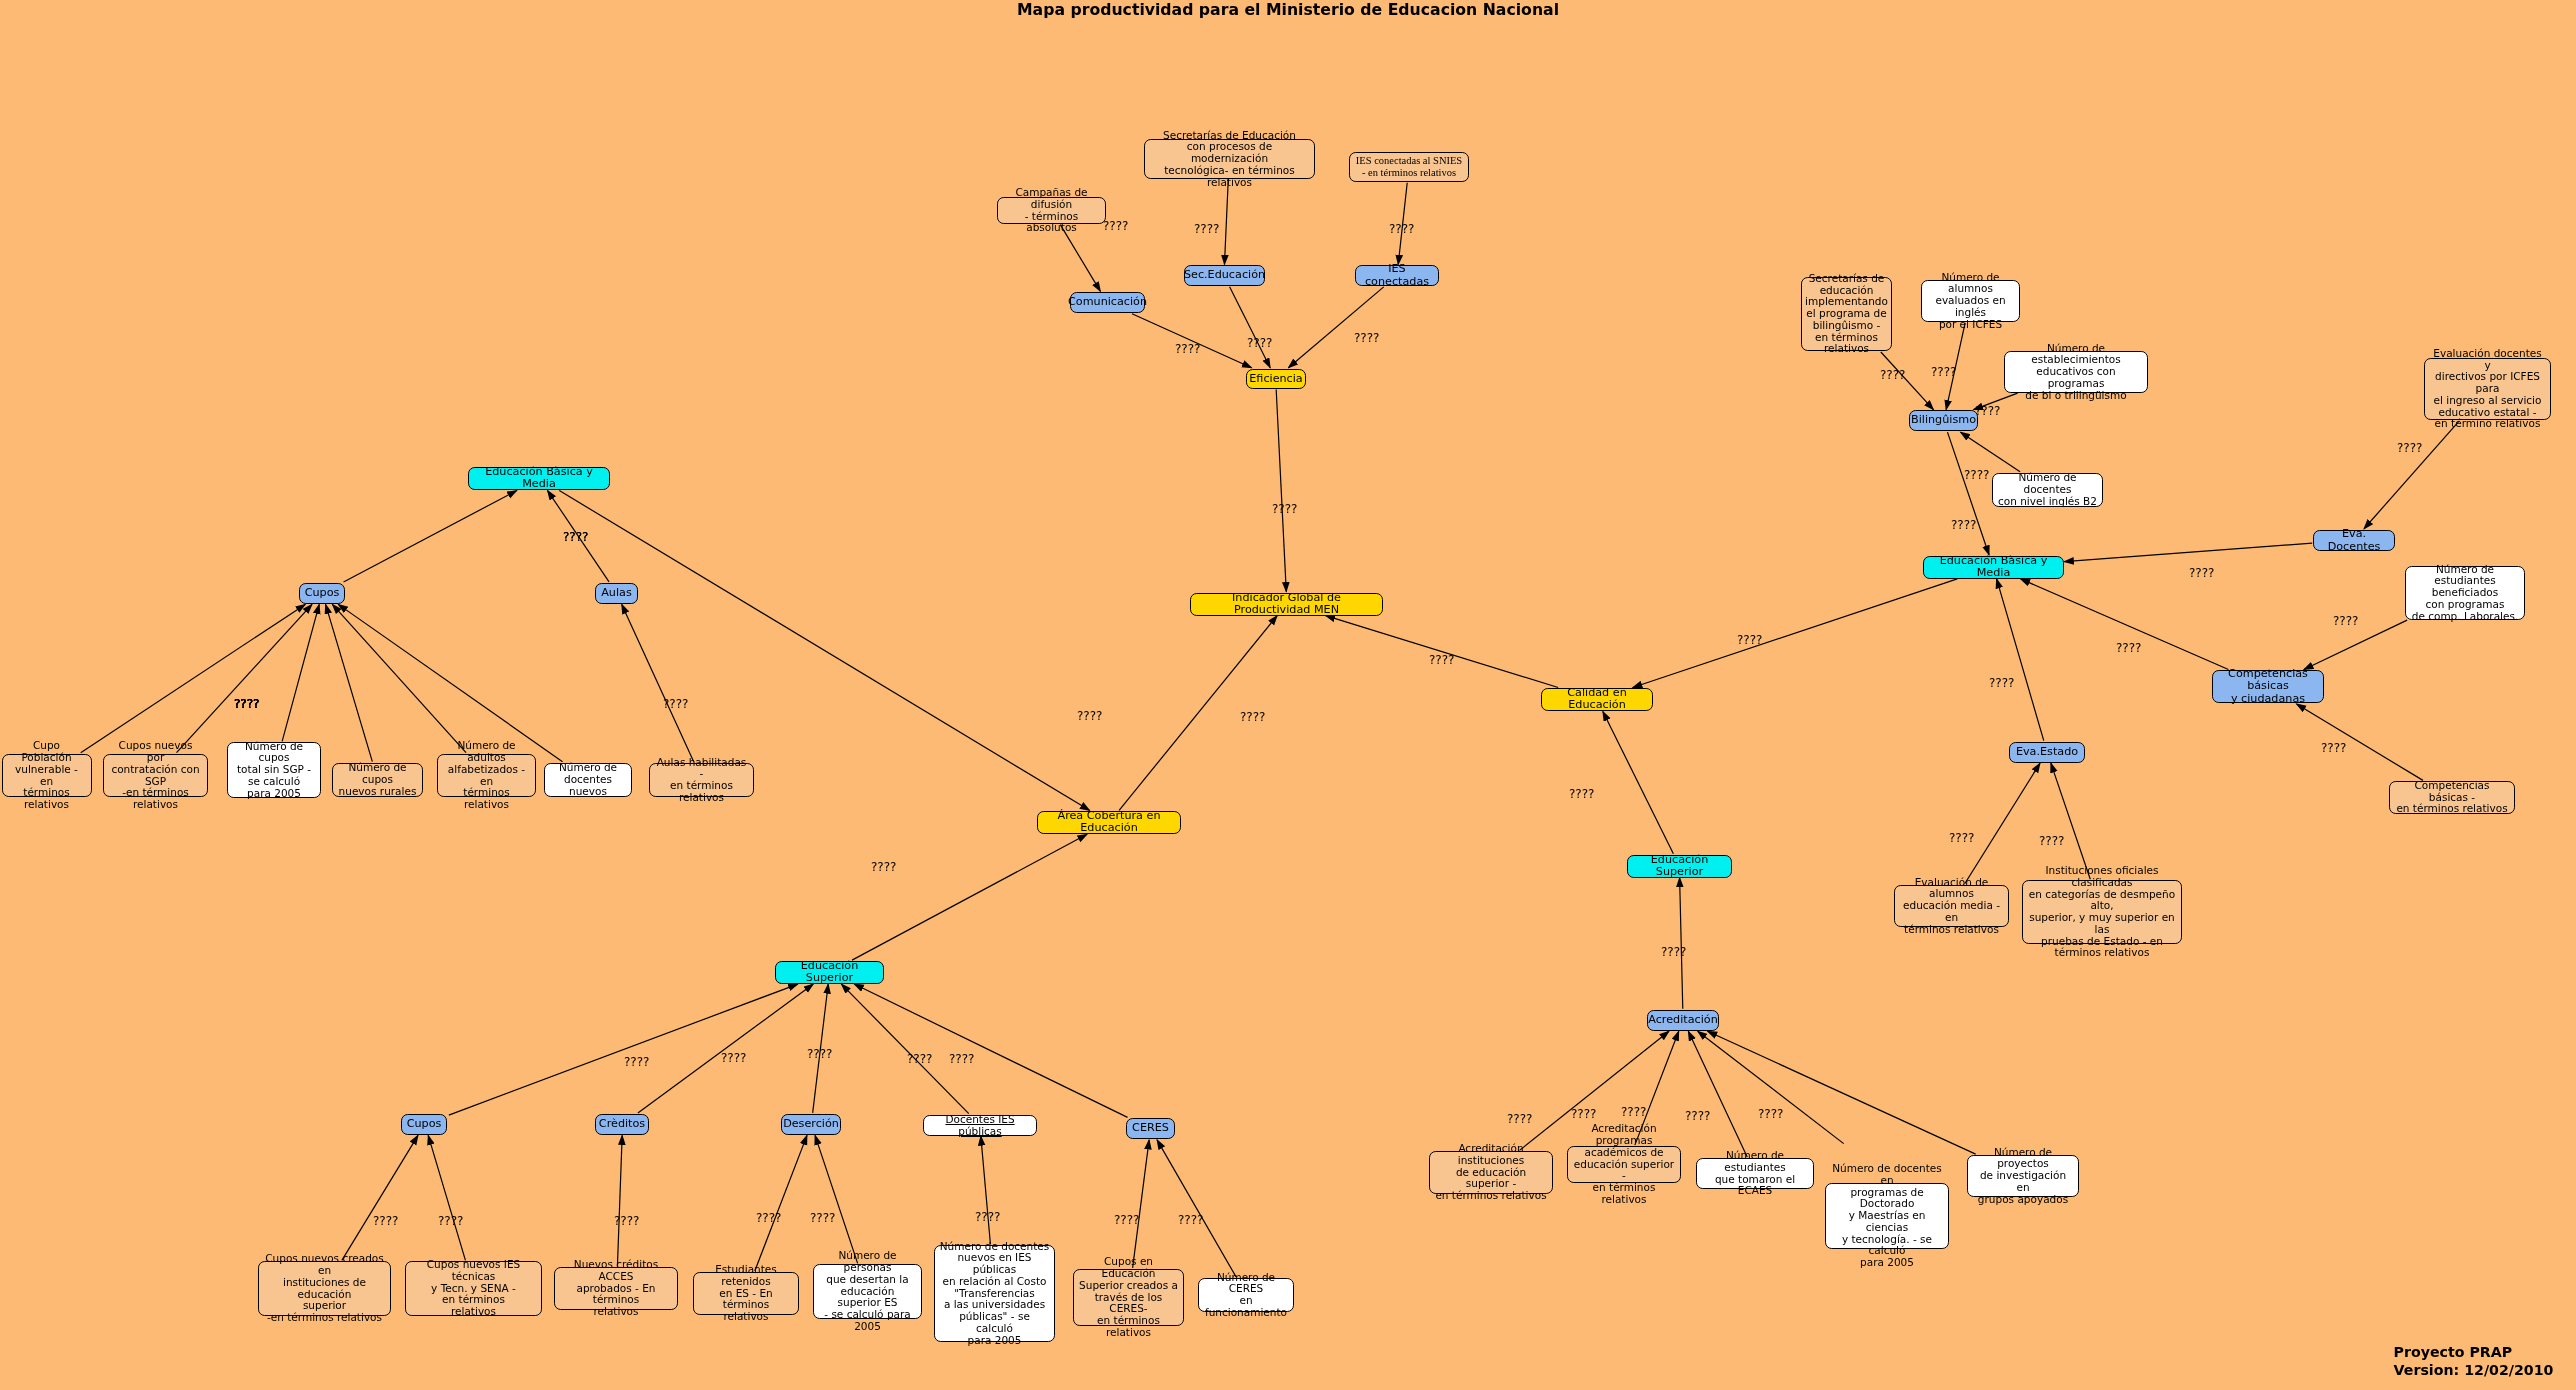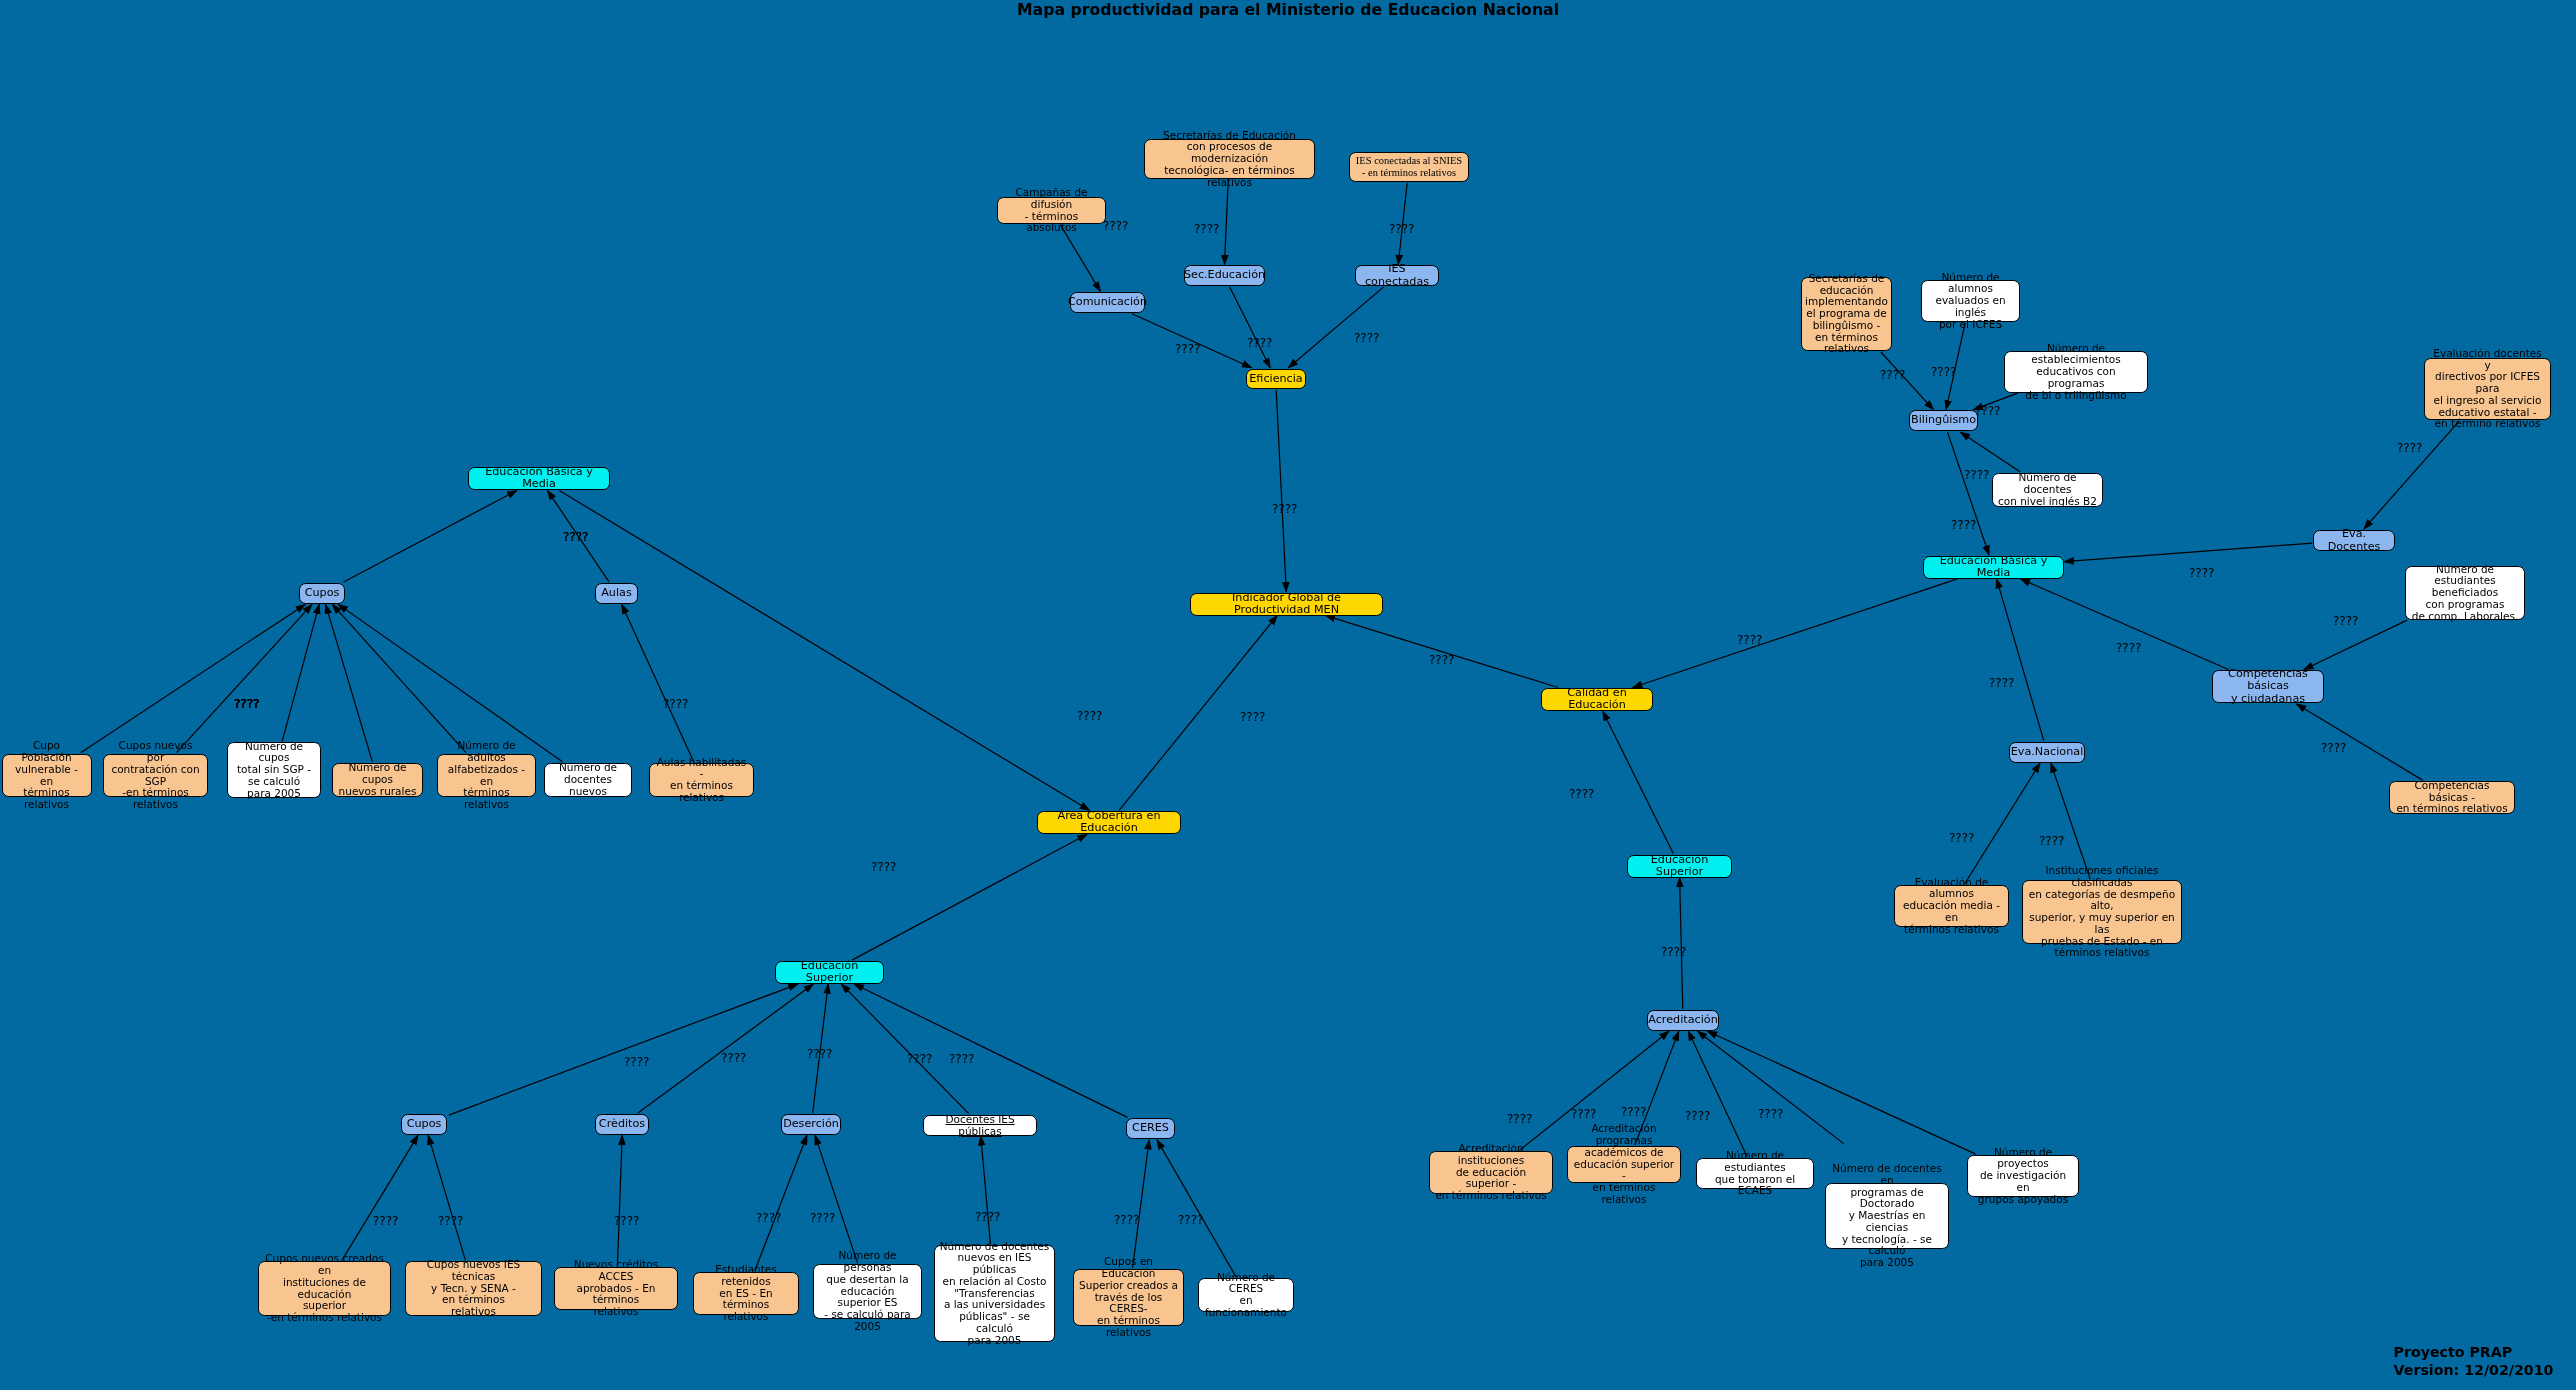--- a/index.html
+++ b/index.html
@@ -1,17 +1,17 @@
 <!DOCTYPE html>
 <html style="font-size:12px"><head>
 <meta charset="utf-8">
 <style>
   html,body{margin:0;padding:0;background:#ffffff;}
   body{font-family:"DejaVu Sans","Liberation Sans",sans-serif;}
-  #canvas{position:relative;width:2576px;height:1390px;background:#0369a1;overflow:hidden;}
+  #canvas{position:relative;width:2576px;height:1390px;background:#fdba74;overflow:hidden;}
   #edges{position:absolute;left:0;top:0;width:2576px;height:1390px;pointer-events:none;}
   .node{position:absolute;box-sizing:border-box;border:1.5px solid #000;border-radius:6.7px;
         display:flex;align-items:center;justify-content:center;text-align:center;
         line-height:1.12;color:#000;padding:2.2px 4.5px;}
   .n-cyan{background:#00f0f0;font-size:11.2px;}
   .n-yellow{background:#ffd700;font-size:11.2px;}
   .n-blue{background:#8cb6f0;font-size:11.2px;}
   .n-orange{background:#f8c490;font-size:10.5px;}
   .n-white{background:#ffffff;font-size:10.5px;}
   .edge-label{position:absolute;font-size:12px;color:#000;white-space:nowrap;
@@ -277,21 +277,21 @@
         <span style="white-space: pre-line;">Número de estudiantes
 beneficiados
 con programas
 de comp. Laborales.</span>
       </div>
       <div class="node n-orange" style="left: 2389px; top: 781px; width: 126px; height: 33px;">
         <span style="white-space: pre-line;">Competencias básicas -
 en términos relativos</span>
       </div>
       <div class="node n-blue" style="left: 2009px; top: 742px; width: 76px; height: 21px;">
-        <span style="white-space: pre-line;">Eva.Nacional</span>
+        <span style="white-space: pre-line;">Eva.Estado</span>
       </div>
       <div class="node n-orange" style="left: 1894px; top: 885px; width: 115px; height: 42px;">
         <span style="white-space: pre-line;">Evaluación de alumnos
 educación media - en
 términos relativos</span>
       </div>
       <div class="node n-orange" style="left: 2022px; top: 880px; width: 160px; height: 64px;">
         <span style="white-space: pre-line;">Instituciones oficiales clasificadas
 en categorías de desmpeño alto,
 superior, y muy superior en las

